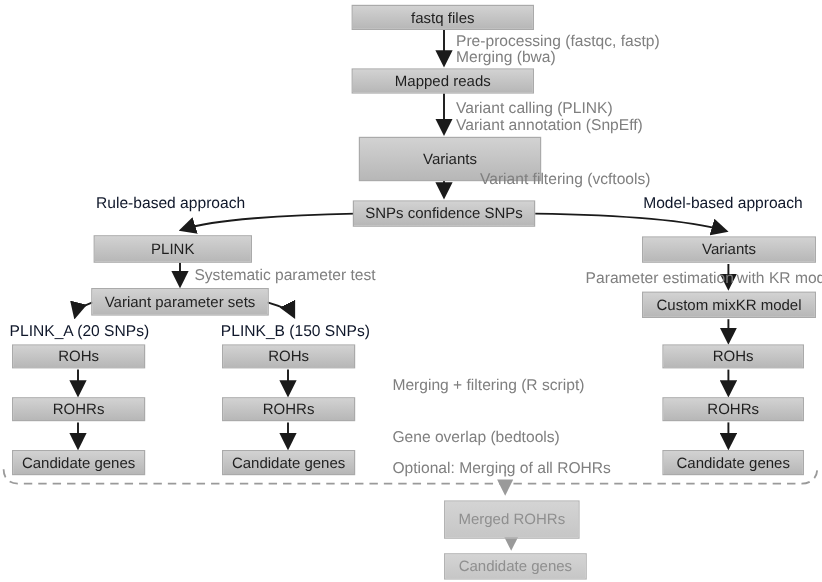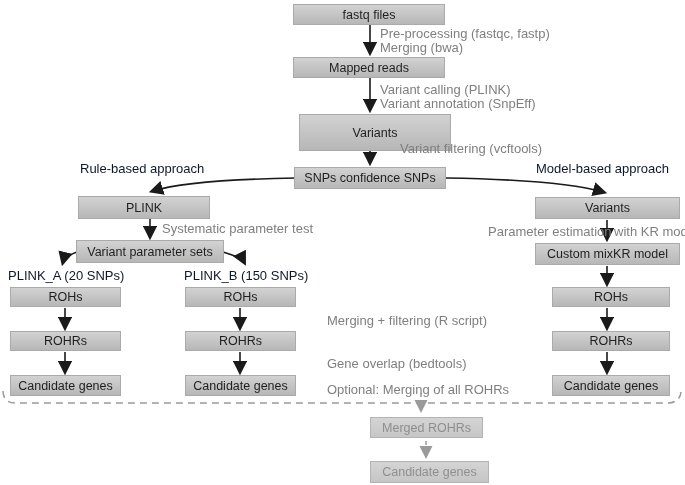--- a/index.html
+++ b/index.html
@@ -101,16 +101,16 @@
   <div class="box" style="left:535px;top:243px;width:145px;height:22px">Custom mixKR model</div>
 
   <div class="box" style="left:552px;top:287px;width:118px;height:20px">ROHs</div>
   <div class="box" style="left:552px;top:331px;width:118px;height:20px">ROHRs</div>
   <div class="box" style="left:552px;top:375px;width:118px;height:21px">Candidate genes</div>
 
   <div class="lbl" style="left:327px;top:357px">Gene overlap (bedtools)</div>
   <div class="lbl" style="left:327px;top:314px">Merging + filtering (R script)</div>
   <div class="lbl" style="left:327px;top:383px">Optional: Merging of all ROHRs</div>
 
-  <div class="box muted" style="left:370px;top:417px;width:113px;height:21px">Merged ROHRs</div>
+  <div class="box muted" style="left:370px;top:417px;width:113px;height:32px">Merged ROHRs</div>
   <div class="box muted" style="left:370px;top:461px;width:119px;height:22px">Candidate genes</div>
 
 </div>
 
 </body></html>

